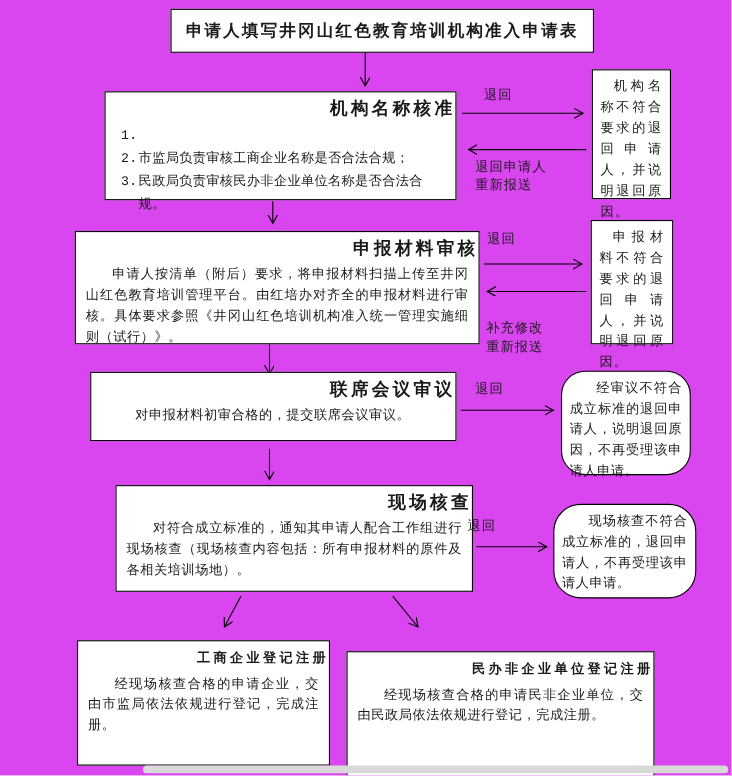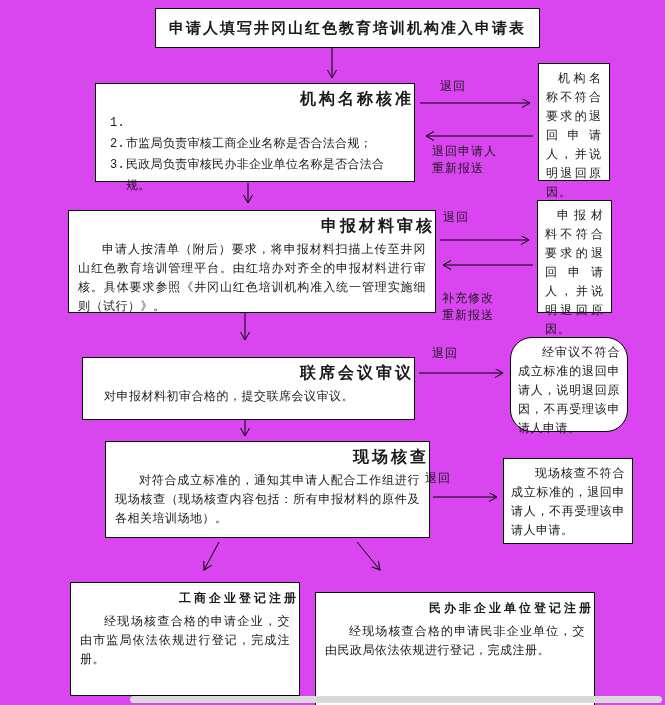--- a/index.html
+++ b/index.html
@@ -93,35 +93,35 @@
 
   <div class="box" style="left:68px;top:210px;width:368px;height:103px;">
     <div class="box-title">申报材料审核</div>
     <div class="box-body">申请人按清单（附后）要求，将申报材料扫描上传至井冈山红色教育培训管理平台。由红培办对齐全的申报材料进行审核。具体要求参照《井冈山红色培训机构准入统一管理实施细则（试行）》。</div>
   </div>
 
   <div class="box reject-box" style="left:537px;top:200px;width:75px;height:113px;">
     <div class="reject-text">申报材料不符合要求的退回申请人，并说明退回原因。</div>
   </div>
 
-  <div class="box" style="left:82px;top:357px;width:333px;height:63px;">
+  <div class="box" style="left:82px;top:338px;width:333px;height:63px;padding-left:19px;">
     <div class="box-title">联席会议审议</div>
     <div class="box-body" style="text-indent:1em;">对申报材料初审合格的，提交联席会议审议。</div>
   </div>
 
   <div class="box reject-box" style="left:510px;top:337px;width:118px;height:95px;border-radius:22px;">
     <div class="reject-text wide">经审议不符合成立标准的退回申请人，说明退回原因，不再受理该申请人申请。</div>
   </div>
 
   <div class="box" style="left:105px;top:441px;width:325px;height:97px;">
     <div class="box-title">现场核查</div>
     <div class="box-body">对符合成立标准的，通知其申请人配合工作组进行现场核查（现场核查内容包括：所有申报材料的原件及各相关培训场地）。</div>
   </div>
 
-  <div class="box reject-box" style="left:503px;top:458px;width:130px;height:86px;">
+  <div class="box reject-box" style="left:503px;top:458px;width:130px;height:86px;border-radius:25px;">
     <div class="reject-text wide">现场核查不符合成立标准的，退回申请人，不再受理该申请人申请。</div>
   </div>
 
   <div class="box" style="left:70px;top:582px;width:230px;height:114px;">
     <div class="box-title small">工商企业登记注册</div>
     <div class="box-body">经现场核查合格的申请企业，交由市监局依法依规进行登记，完成注册。</div>
   </div>
 
   <div class="box" style="left:315px;top:592px;width:280px;height:119px;">
     <div class="box-title small">民办非企业单位登记注册</div>

